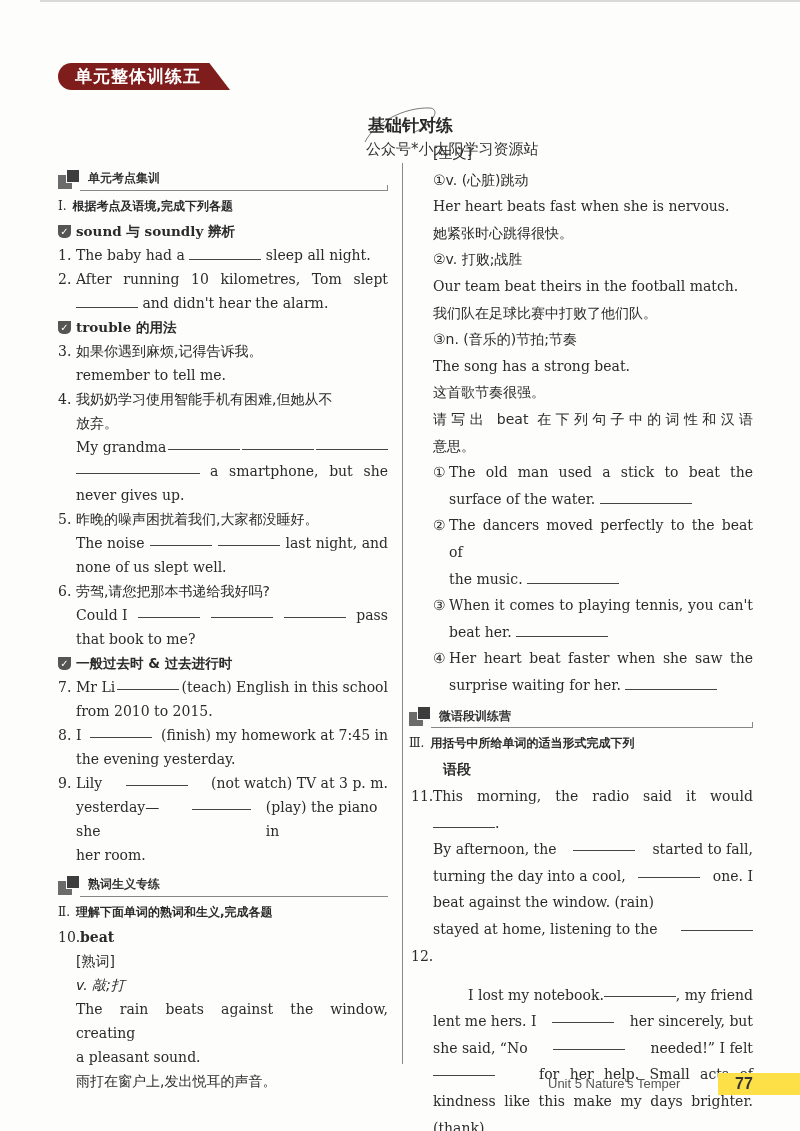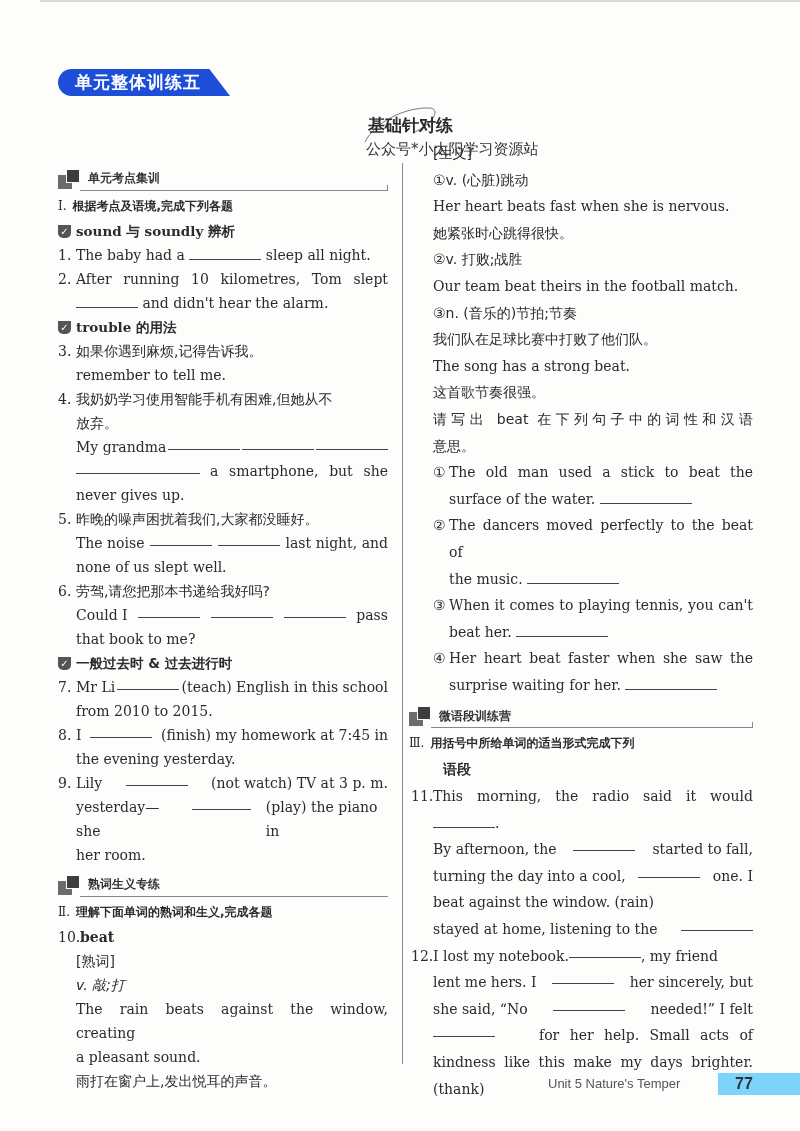--- a/index.html
+++ b/index.html
@@ -5,22 +5,22 @@
   html, body { margin:0; padding:0; }
   body {
     width:800px; height:1131px; overflow:hidden; position:relative;
     background:#fdfdfc;
     font-family:"DejaVu Serif","Liberation Serif",serif;
     color:#2b2b2b;
   }
   .topline { position:absolute; left:40px; top:0; width:760px; height:2px; background:#d9d9d6; }
 
   .unit-banner {
-    position:absolute; left:58px; top:69px; height:27px; width:172px;
-    background:#1d4ed8; color:#fff; font-family:"DejaVu Sans","Liberation Sans",sans-serif;
+    position:absolute; left:58px; top:63px; height:27px; width:172px;
+    background:#7f1d1d; color:#fff; font-family:"DejaVu Sans","Liberation Sans",sans-serif;
     font-weight:bold; font-size:17px; line-height:27px; padding-left:17px; box-sizing:border-box;
     border-radius:14px 0 0 14px;
     clip-path:polygon(0 0, 88% 0, 100% 100%, 0 100%);
     letter-spacing:1px;
   }
   .center-title {
     position:absolute; left:368px; top:114px; font-family:"DejaVu Sans","Liberation Sans",sans-serif;
     font-weight:bold; font-size:17px; color:#2a2a2a;
   }
   .watermark {
@@ -56,21 +56,21 @@
   .q .t { flex:1; text-align:justify; }
   .indent { padding-left:18px; }
   .blank { display:inline-block; border-bottom:1px solid #444; vertical-align:baseline; height:14px; }
   .w60 { width:62px; } .w70 { width:72px; } .w90 { width:92px; }
   .just { text-align:justify; text-align-last:justify; display:block; }
   .cn { font-family:"DejaVu Sans","Liberation Sans",sans-serif; font-size:14px; }
   .cnb { font-family:"DejaVu Sans","Liberation Sans",sans-serif; font-weight:bold; }
 
   .footer-unit { position:absolute; left:548px; top:1076px; font-family:"Liberation Sans","DejaVu Sans",sans-serif; font-size:13px; color:#555; }
   .footer-page {
-    position:absolute; left:718px; top:1073px; width:82px; height:22px; background:#7dd3fc;
+    position:absolute; left:718px; top:1073px; width:82px; height:22px; background:#fde047;
     font-family:"Liberation Sans","DejaVu Sans",sans-serif; font-weight:bold; font-size:16px; color:#333;
     line-height:22px; padding-left:17px; box-sizing:border-box;
   }
   .right-col .q .n { width:22px; }
   .opt { display:flex; }
   .opt .c { width:16px; flex:none; }
   .opt .t { flex:1; }
 </style>
 </head>
 <body>
@@ -242,22 +242,22 @@
   <div class="indent cn">雨打在窗户上,发出悦耳的声音。</div>
 </div>
 
 <div class="col right-col" style="line-height:26.6px;">
   <div class="cn">[生义]</div>
   <div class="cn">①v. (心脏)跳动</div>
   <div>Her heart beats fast when she is nervous.</div>
   <div class="cn">她紧张时心跳得很快。</div>
   <div class="cn">②v. 打败;战胜</div>
   <div>Our team beat theirs in the football match.</div>
+  <div class="cn">我们队在足球比赛中打败了他们队。</div>
   <div class="cn">③n. (音乐的)节拍;节奏</div>
-  <div class="cn">我们队在足球比赛中打败了他们队。</div>
   <div>The song has a strong beat.</div>
   <div class="cn">这首歌节奏很强。</div>
   <div class="cn just">请写出 beat 在下列句子中的词性和汉语</div>
   <div class="cn">意思。</div>
 
   <div class="opt">
     <span class="c">①</span>
     <span class="t"><span class="just">The old man used a stick to beat the</span><span>surface of the water.</span> <span class="blank w90"></span></span>
   </div>
   <div class="opt">
@@ -306,21 +306,21 @@
     <div class="indent" style="padding-left:22px;">beat against the window. (rain)</div>
     <div class="indent" style="display:flex;justify-content:space-between;padding-left:22px;">
         <span>stayed at home, listening to the</span>
         <span class="blank w70"></span>
       </div>
   </div>
 
   <div style="margin-left:-22px;">
     <div class="q">
         <span class="n">12.</span>
-        <span class="t" style="display:flex;justify-content:flex-start;">
+        <span class="t" style="display:flex;justify-content:flex-end;margin-top:39px;">
           <span>I lost my notebook.</span>
           <span class="blank w70"></span>
           <span>, my friend</span>
         </span>
       </div>
     <div class="indent" style="display:flex;justify-content:space-between;padding-left:22px;">
         <span>lent me hers. I</span>
         <span class="blank w60"></span>
         <span>her sincerely, but</span>
       </div>

